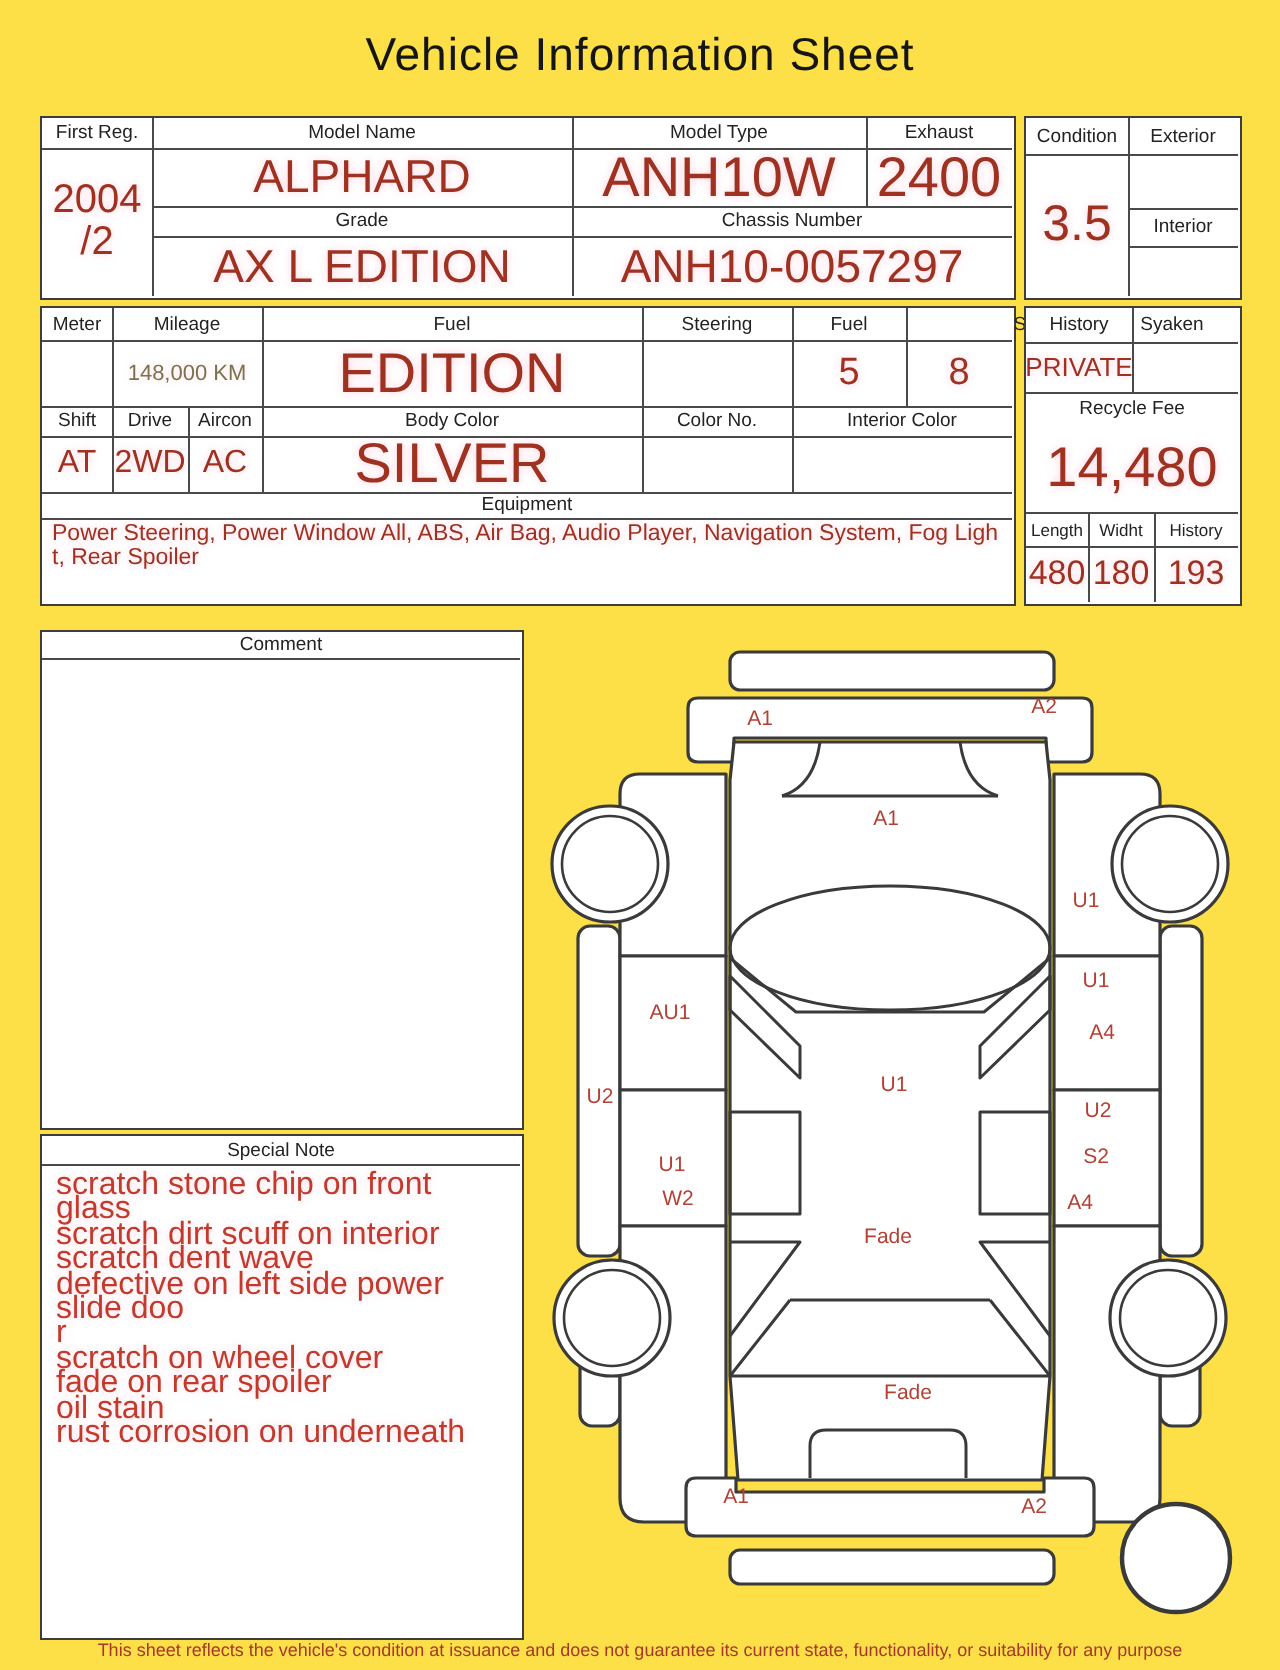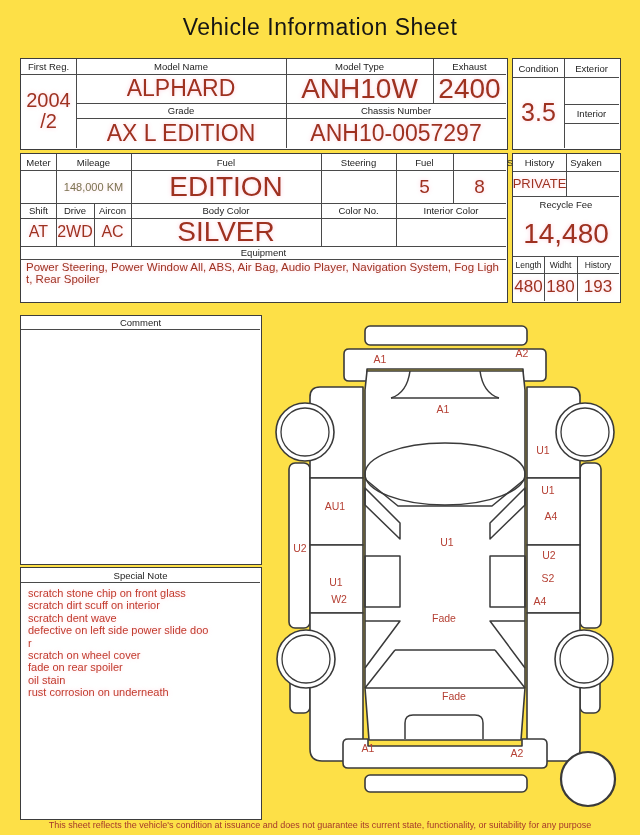--- a/index.html
+++ b/index.html
@@ -21,21 +21,21 @@
   .red{color:var(--value-red);text-shadow:0 0 4px rgba(255,150,180,.45);}
   .v23{font-size:23px;} .v22{font-size:28px;} .v25{font-size:25px;}
   .v19{font-size:19px;} .v16{font-size:16px;} .v17{font-size:17px;}
   .v11{font-size:13px;}
   .mileage{color:var(--mileage);font-size:11px;text-shadow:0 0 4px rgba(255,170,190,.4);}
   .firstreg{flex-direction:column;font-size:20px;line-height:21px;align-items:center;}
   .equip{position:absolute;text-align:left;font-size:11.5px;line-height:12px;
          padding:2px 5px;color:var(--value-red);word-break:break-all;white-space:normal;
          text-shadow:0 0 4px rgba(255,150,180,.45);}
   .notes{position:absolute;left:7px;top:19px;width:228px;color:var(--note-red);
-         font-size:11px;line-height:12.4px;text-shadow:0 0 4px rgba(255,160,185,.4);}
+         font-size:16px;line-height:12.4px;text-shadow:0 0 4px rgba(255,160,185,.4);}
   .disclaimer{position:absolute;left:0;top:820px;width:640px;text-align:center;
               font-size:9px;color:var(--disc);}
   svg{position:absolute;}
   .dlabel{font-size:10.5px;fill:var(--label-red);font-family:"Liberation Sans","DejaVu Sans",sans-serif;}
 </style>
 </head>
 <body>
 
 <div id="sheet">
 

